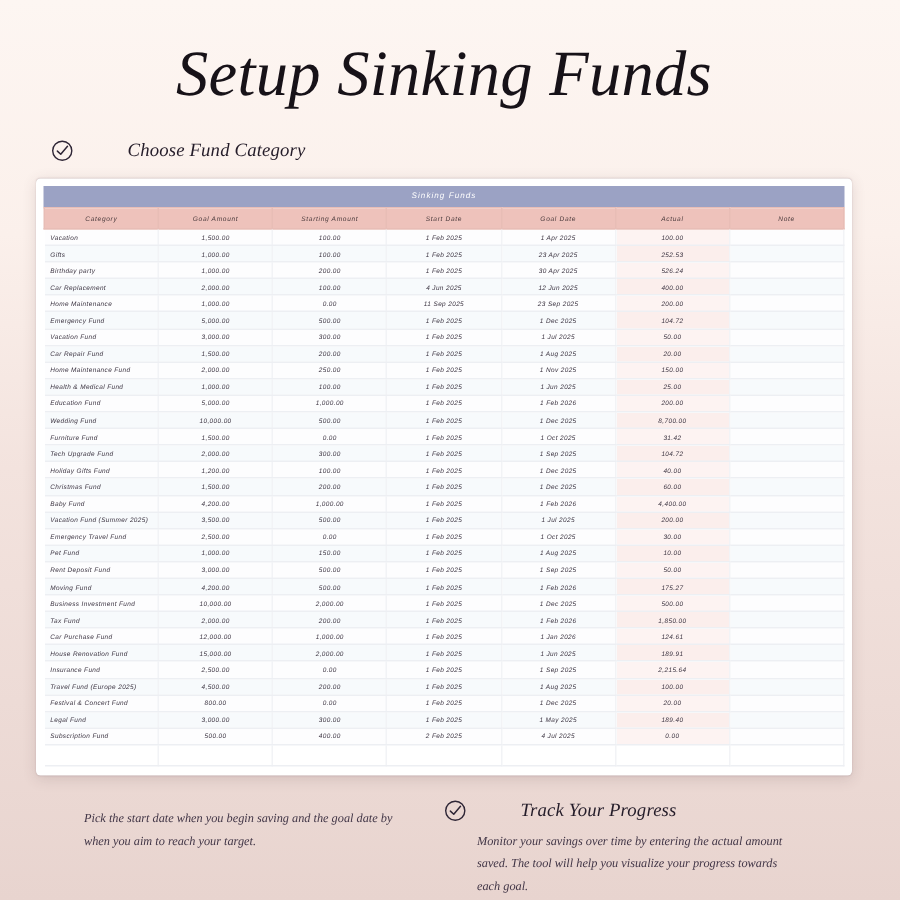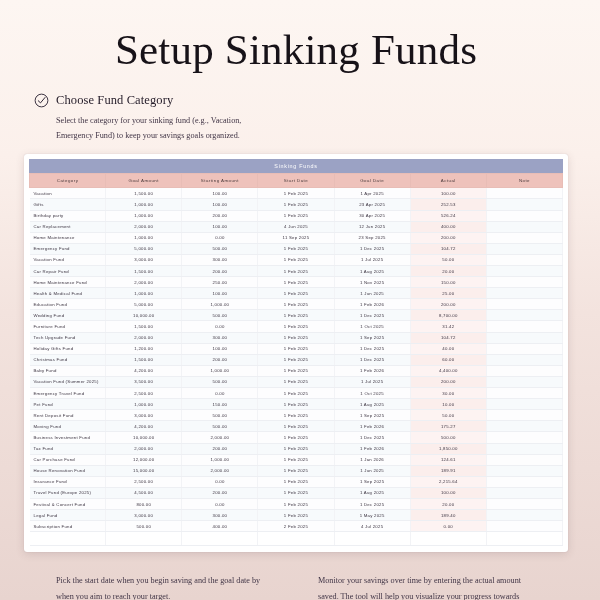--- a/index.html
+++ b/index.html
@@ -13,20 +13,21 @@
     font-family: "Liberation Serif", "DejaVu Serif", serif;
     background: linear-gradient(180deg, #fdf6f2 0%, #fbf0eb 26%, #f3e3de 52%, #eddbd6 78%, #e8d4cf 100%);
     color: #2b2230;
   }
 
   .page {
     position: relative;
     width: 592px;
     height: 600px;
     box-sizing: border-box;
+    font-style: italic;
   }
 
   
   .title {
     text-align: center;
     font-size: 43px;
     line-height: 1;
     font-weight: 400;
     letter-spacing: 0.2px;
     color: #171218;
@@ -57,20 +58,21 @@
     width: 15px;
     height: 15px;
     flex: 0 0 15px;
     display: block;
   }
   .feature-title {
     font-size: 12.5px;
     color: #241c29;
     letter-spacing: 0.1px;
     white-space: nowrap;
+    margin-left: 29px;
   }
   .feature-body {
     font-size: 8.2px;
     line-height: 1.85;
     color: #413546;
     padding-left: 22px;
     padding-top: 5px;
     max-width: 215px;
   }
 
@@ -147,21 +149,20 @@
 
   <div class="features">
     <div class="feature">
       <div class="feature-head">
         <svg class="check-icon" viewBox="0 0 24 24">
           <circle cx="12" cy="12" r="10.2" fill="none" stroke="#2f2636" stroke-width="1.5"></circle>
           <path d="M6.8 12.4 L10.4 15.8 L17.6 7.2" fill="none" stroke="#2f2636" stroke-width="1.6" stroke-linecap="round" stroke-linejoin="round"></path>
         </svg>
         <div class="feature-title">Choose Fund Category</div>
       </div>
-      <div class="feature-body">Select the category for your sinking fund (e.g., Vacation, Emergency Fund) to keep your savings goals organized.</div>
     </div>
 
   </div>
 
   <div class="sheet-wrap">
     <table class="sheet">
       <caption>Sinking Funds</caption>
       <thead>
         <tr>
           <th>Category</th>
@@ -465,17 +466,24 @@
         </tbody>
     </table>
   </div>
 
   <div class="features bottom">
     <div class="feature">
       <div class="feature-body">Pick the start date when you begin saving and the goal date by when you aim to reach your target.</div>
     </div>
 
     <div class="feature">
+      <div class="feature-head">
+        <svg class="check-icon" viewBox="0 0 24 24">
+          <circle cx="12" cy="12" r="10.2" fill="none" stroke="#2f2636" stroke-width="1.5"></circle>
+          <path d="M6.8 12.4 L10.4 15.8 L17.6 7.2" fill="none" stroke="#2f2636" stroke-width="1.6" stroke-linecap="round" stroke-linejoin="round"></path>
+        </svg>
+        <div class="feature-title">Track Your Progress</div>
+      </div>
       <div class="feature-body">Monitor your savings over time by entering the actual amount saved. The tool will help you visualize your progress towards each goal.</div>
     </div>
   </div>
 
 </div>
 
 </body></html>

